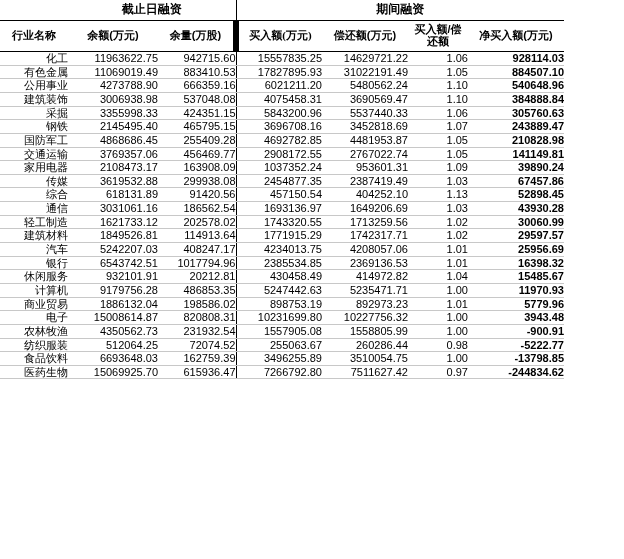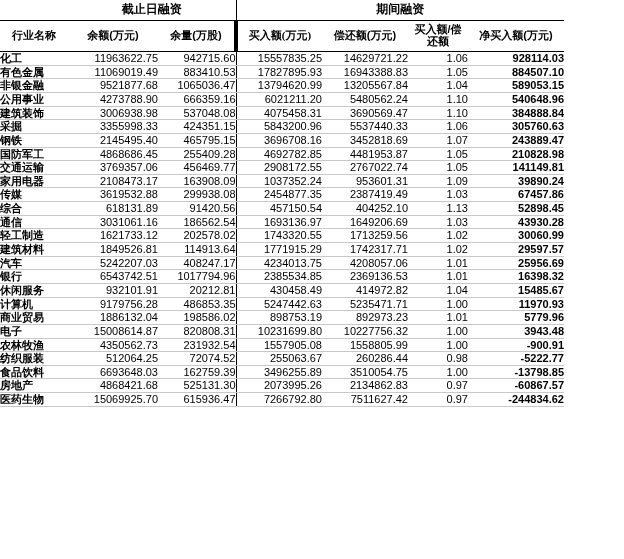--- a/index.html
+++ b/index.html
@@ -46,33 +46,33 @@
   
   tr.col-row th {
     font-weight: bold;
     font-size: 11px;
     text-align: center;
     vertical-align: middle;
     border-bottom: 1px solid #000;
     padding: 2px 3px 3px 3px;
   }
   tr.col-row th.sep-left {
-    border-left: 4px solid #000000;
+    border-left: 6px solid #000000;
     font-family: Liberation Serif, serif;
   }
   
   tbody td {
     border-bottom: 1px solid #c8c8c8;
     padding: 2px 3px;
     white-space: nowrap;
     overflow: hidden;
   }
   td.name {
-    text-align: left;
-    font-weight: bold;
+    text-align: right;
+    font-weight: normal;
     font-size: 11.5px;
     margin-left: 25px;
   }
   td.num {
     text-align: right;
     font-family: "Liberation Sans", sans-serif;
   }
   td.sep-left {
     border-left: 1px solid #000;
   }
@@ -124,32 +124,23 @@
         <td class="num sep-left">15557835.25</td>
         <td class="num">14629721.22</td>
         <td class="num">1.06</td>
         <td class="num bold">928114.03</td>
       </tr>
     <tr>
         <td class="name">有色金属</td>
         <td class="num">11069019.49</td>
         <td class="num">883410.53</td>
         <td class="num sep-left">17827895.93</td>
-        <td class="num">16943388.83</td>
+        <td class="num">31022191.49</td>
         <td class="num">1.05</td>
         <td class="num bold">884507.10</td>
-      </tr>
-    <tr>
-        <td class="name">非银金融</td>
-        <td class="num">9521877.68</td>
-        <td class="num">1065036.47</td>
-        <td class="num sep-left">13794620.99</td>
-        <td class="num">13205567.84</td>
-        <td class="num">1.04</td>
-        <td class="num bold">589053.15</td>
       </tr>
     <tr>
         <td class="name">公用事业</td>
         <td class="num">4273788.90</td>
         <td class="num">666359.16</td>
         <td class="num sep-left">6021211.20</td>
         <td class="num">5480562.24</td>
         <td class="num">1.10</td>
         <td class="num bold">540648.96</td>
       </tr>
@@ -327,29 +318,20 @@
     <tr>
         <td class="name">食品饮料</td>
         <td class="num">6693648.03</td>
         <td class="num">162759.39</td>
         <td class="num sep-left">3496255.89</td>
         <td class="num">3510054.75</td>
         <td class="num">1.00</td>
         <td class="num bold">-13798.85</td>
       </tr>
     <tr>
-        <td class="name">房地产</td>
-        <td class="num">4868421.68</td>
-        <td class="num">525131.30</td>
-        <td class="num sep-left">2073995.26</td>
-        <td class="num">2134862.83</td>
-        <td class="num">0.97</td>
-        <td class="num bold">-60867.57</td>
-      </tr>
-    <tr>
         <td class="name">医药生物</td>
         <td class="num">15069925.70</td>
         <td class="num">615936.47</td>
         <td class="num sep-left">7266792.80</td>
         <td class="num">7511627.42</td>
         <td class="num">0.97</td>
         <td class="num bold">-244834.62</td>
       </tr>
   </tbody>
 </table>

